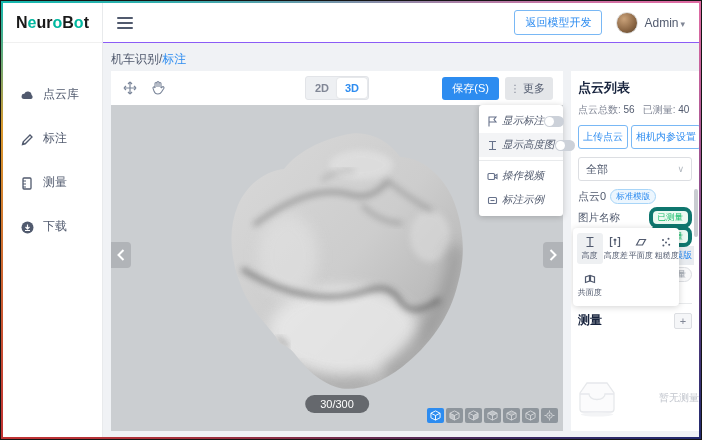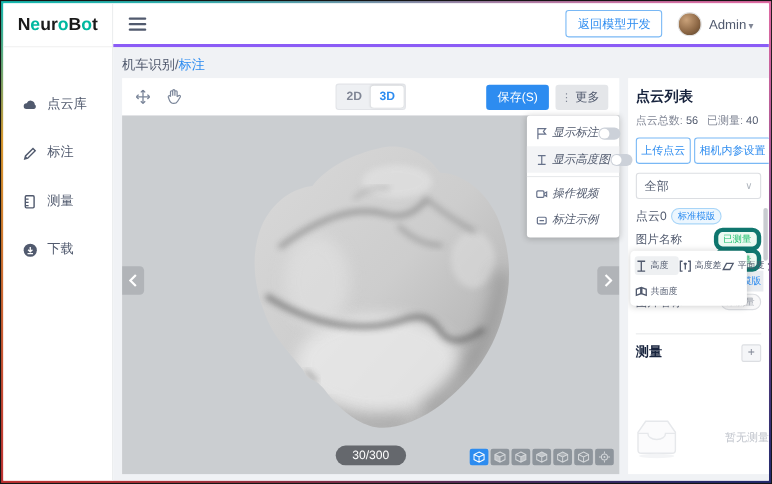--- a/index.html
+++ b/index.html
@@ -14,21 +14,21 @@
   .logo { height:40px; border-bottom:1px solid #f0f0f0; display:flex; align-items:center; justify-content:center;
           font-size:16px; font-weight:bold; color:#1a1a1a; letter-spacing:0; }
   .logo .g { color:#00b8a0; }
   .nav { padding-top:16px; }
   .nav-item { height:44px; display:flex; align-items:flex-end; padding-left:17px; cursor:pointer; color:#515a6e; }
   .nav-item .nicon { width:15px; height:15px; margin-right:8px; flex:none; }
   .nav-item .nicon svg { display:block; }
 
   
   .rightcol { flex:1; display:flex; flex-direction:column; min-width:0; }
-  .topbar { height:40px; border-bottom:3px solid #8b5cf6; background:#fff; display:flex; align-items:center; padding:0 14px; flex:none; }
+  .topbar { height:40px; border-bottom:1px solid #8b5cf6; background:#fff; display:flex; align-items:center; padding:0 14px; flex:none; }
   .hamburger { width:16px; cursor:pointer; }
   .hamburger i { display:block; height:2px; background:#515a6e; margin:3px 0; border-radius:1px; }
   .topbar-spacer { flex:1; }
   .back-btn { border:1px solid #79b8f5; color:#2d8cf0; background:#fff; border-radius:3px; font-size:11px;
               padding:4px 10px; cursor:pointer; margin-right:14px; }
   .avatar { width:22px; height:22px; border-radius:50%; margin-right:6px;
             background: radial-gradient(circle at 35% 30%, #caa27a, #8a6543 60%, #55402a); border:1px solid #e0e0e0; }
   .admin { font-size:12px; color:#515a6e; cursor:pointer; }
   .admin .caret { font-size:9px; color:#808695; margin-left:2px; }
 
@@ -49,21 +49,21 @@
   .save-btn { background:#2d8cf0; color:#fff; border:none; border-radius:3px; font-size:11px; padding:4px 10px; cursor:pointer; }
   .more-btn { background:#e4e6e9; color:#515a6e; border:none; border-radius:3px; font-size:11px; padding:4px 8px 4px 5px; cursor:pointer; }
   .more-btn .dots { display:inline-block; color:#808695; margin-right:3px; font-size:10px; letter-spacing:0; }
 
   .canvas { flex:1; background:#cbced1; position:relative; overflow:hidden; }
   .nav-arrow { position:absolute; top:calc(50% - 26px); width:20px; height:26px; background:#b1b4b8;
                display:flex; align-items:center; justify-content:center; cursor:pointer; }
   .nav-arrow svg { display:block; }
   .nav-arrow.left { left:0; border-radius:0 4px 4px 0; }
   .nav-arrow.right { right:0; border-radius:4px 0 0 4px; }
-  .pager { position:absolute; bottom:8px; left:50%; transform:translateX(-50%); background:rgba(72,76,81,.78);
+  .pager { position:absolute; bottom:18px; left:50%; transform:translateX(-50%); background:rgba(72,76,81,.78);
            color:#fff; font-size:11px; padding:3px 15px; border-radius:11px; }
   .viewbar { position:absolute; bottom:8px; right:5px; display:flex; gap:2px; }
   .vbtn { width:17px; height:15px; border-radius:2px; background:#8e959c; display:flex; align-items:center; justify-content:center; cursor:pointer; border:none; }
   .vbtn.active { background:#2d8cf0; }
   .vbtn svg { display:block; }
 
   
   .more-menu { position:absolute; top:34px; right:0; width:84px; background:#fff; border-radius:3px;
                box-shadow:0 1px 6px rgba(0,0,0,.2); padding:4px 0; z-index:30; }
   .mm-row { height:24px; display:flex; align-items:center; padding:0 8px; font-size:11px; color:#515a6e; cursor:pointer;font-style:italic; }
@@ -93,21 +93,21 @@
   .list-row .nm { flex:1; }
   .list-row.selected { background:#e9ecf0; color:#2d8cf0; }
   .list-row .x { color:#9aa0ab; font-size:9px; margin-right:3px; cursor:pointer; }
   .list-row .setlink { color:#2d8cf0; font-size:9px; cursor:pointer; white-space:nowrap; }
   .scroll-thumb { position:absolute; right:1px; top:118px; width:4px; height:48px; background:#c9ccd1; border-radius:2px; }
 
   
   .tool-pop { position:absolute; left:2px; top:157px; width:106px; background:#fff; border-radius:4px;
               box-shadow:0 1px 7px rgba(0,0,0,.18); padding:5px 4px; z-index:20;
               display:grid; grid-template-columns:repeat(4,1fr); row-gap:6px; }
-  .tp-cell { display:flex; flex-direction:row; align-items:center; gap:2px; padding:3px 0 2px; border-radius:3px; cursor:pointer; }
+  .tp-cell { display:flex; flex-direction:column; align-items:center; gap:2px; padding:3px 0 2px; border-radius:3px; cursor:pointer; }
   .tp-cell.active { background:#eef0f2; }
   .tp-cell svg { display:block; color:#515a6e; }
   .tp-label { font-size:8.5px; color:#515a6e; white-space:nowrap; transform:scale(.95); }
 
   .measure-sec { position:absolute; left:7px; right:7px; top:232px; border-top:1px solid #e8eaec; padding-top:8px;
                  display:flex; align-items:center; }
   .measure-title { font-size:12px; font-weight:bold; color:#17233d; flex:1; }
   .plus-btn { width:18px; height:16px; border:1px solid #dcdee2; background:#f5f6f8; border-radius:2px; color:#808695;
               font-size:11px; line-height:14px; text-align:center; cursor:pointer; }
   .empty { position:absolute; left:0; right:0; bottom:14px; display:flex; flex-direction:row; align-items:center; gap:4px;justify-content:space-between; }

